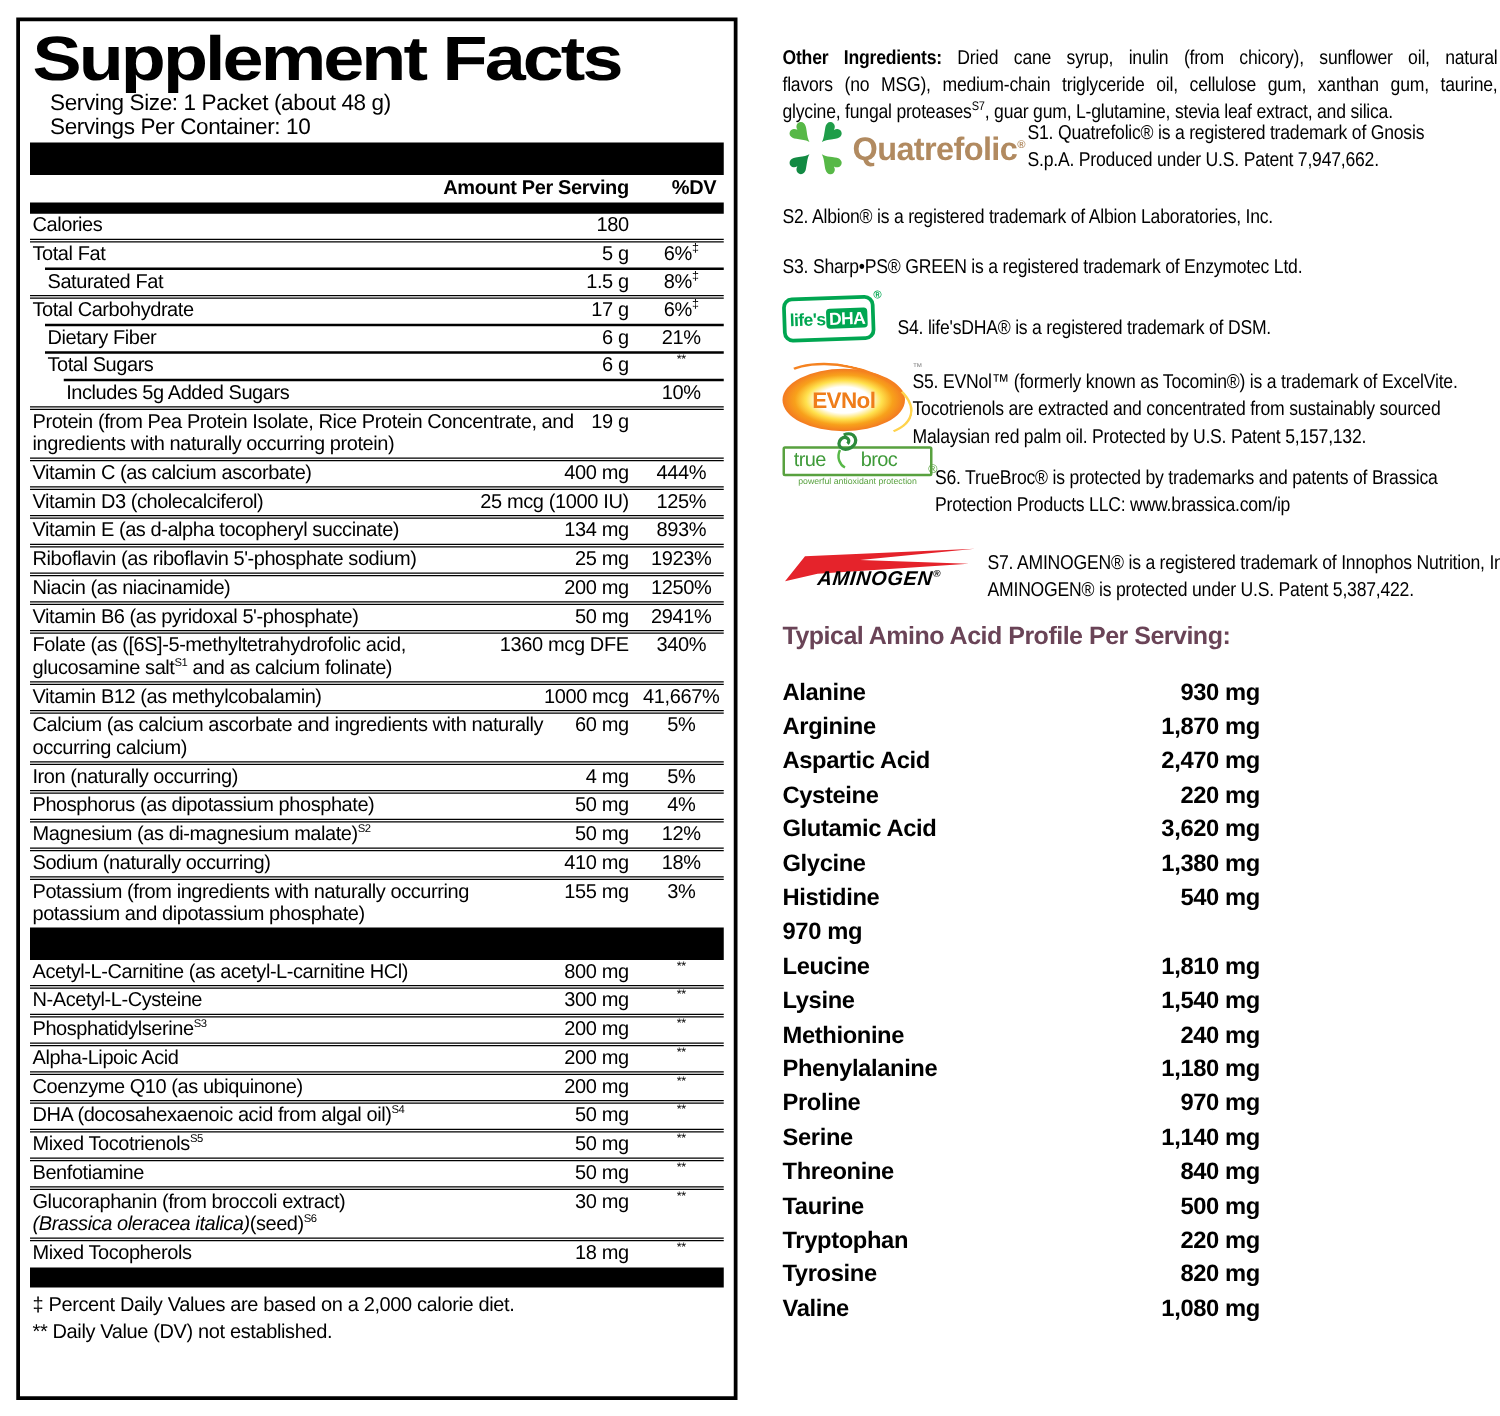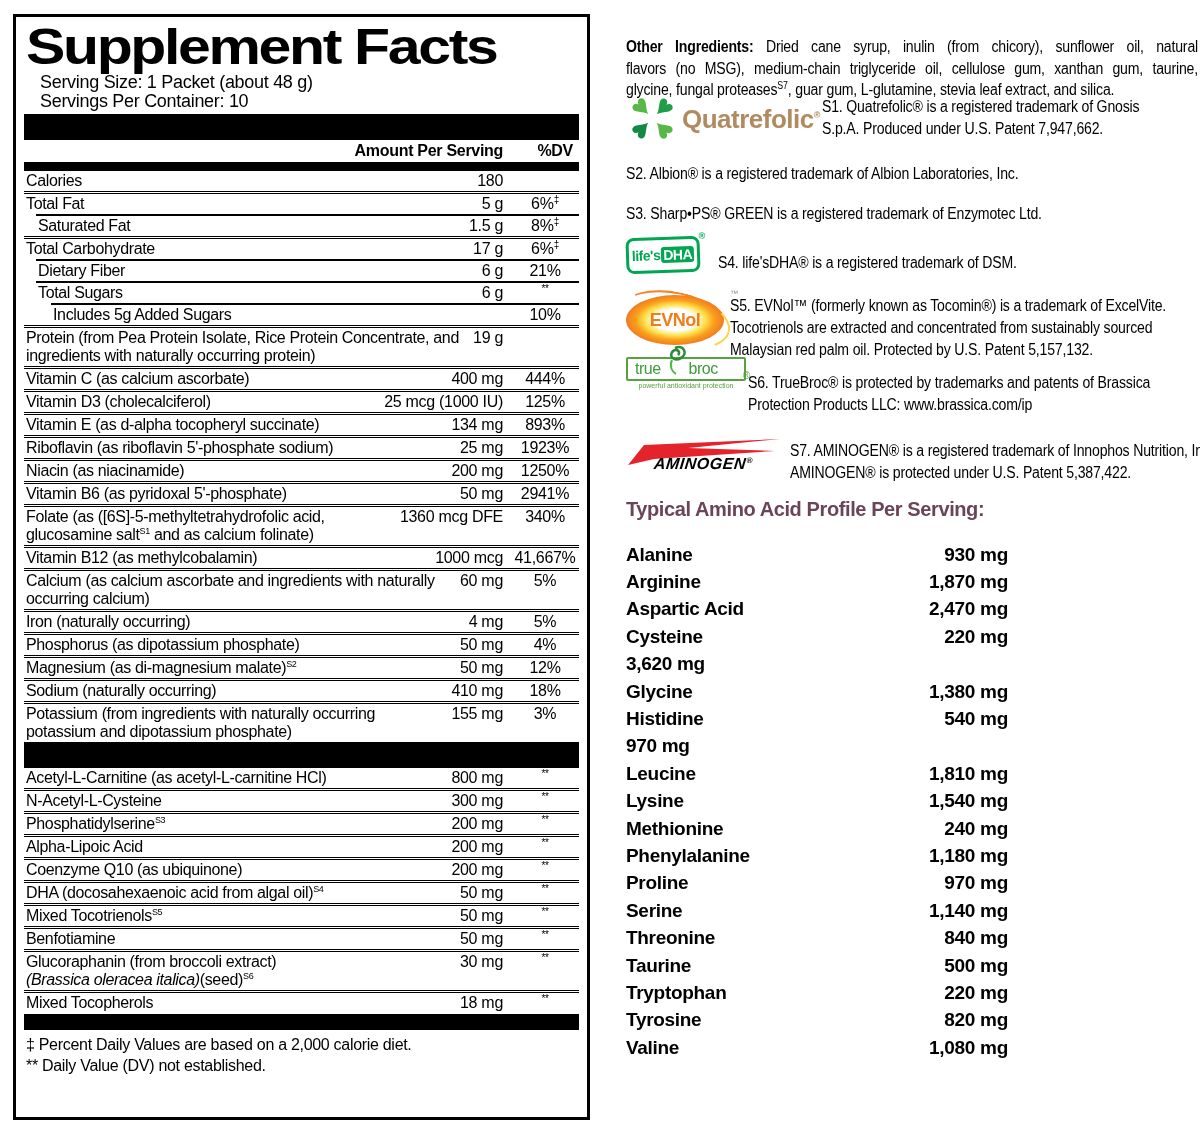--- a/index.html
+++ b/index.html
@@ -388,20 +388,21 @@
       </div>
       <div class="amino-row">
         <div class="an">Aspartic Acid</div>
         <div class="av">2,470 mg</div>
       </div>
       <div class="amino-row">
         <div class="an">Cysteine</div>
         <div class="av">220 mg</div>
       </div>
       <div class="amino-row">
+        <div class="an">Glutamic Acid</div>
         <div class="av">3,620 mg</div>
       </div>
       <div class="amino-row">
         <div class="an">Glycine</div>
         <div class="av">1,380 mg</div>
       </div>
       <div class="amino-row">
         <div class="an">Histidine</div>
         <div class="av">540 mg</div>
       </div>

